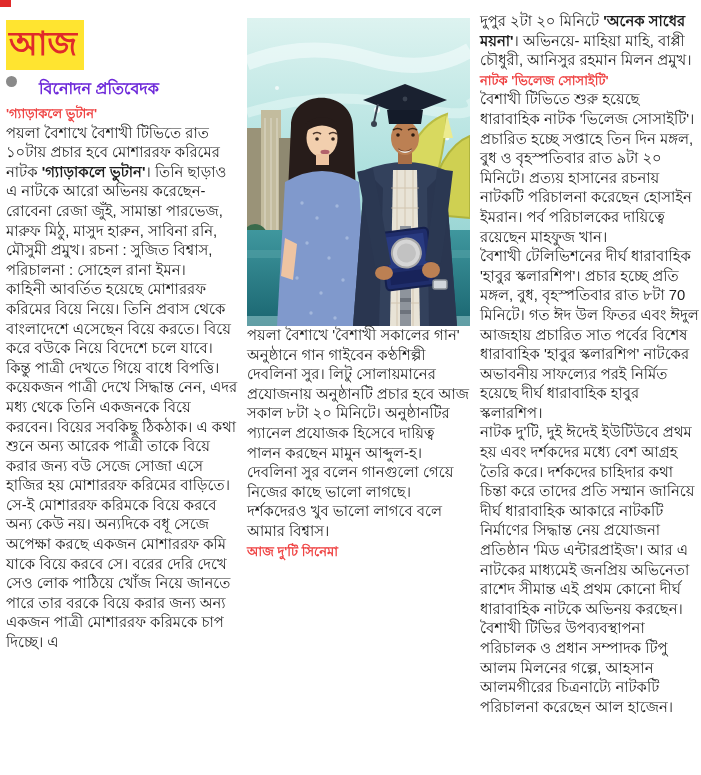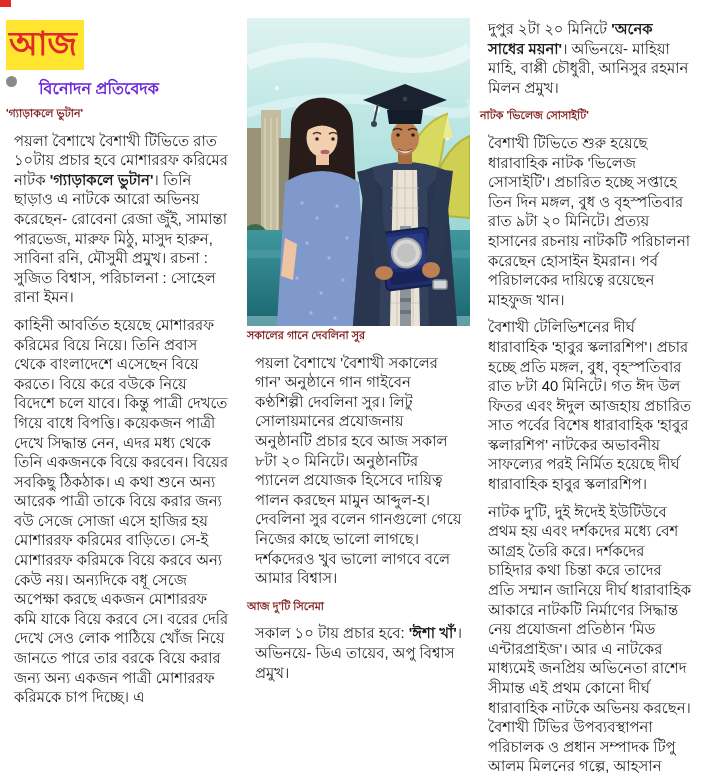--- a/index.html
+++ b/index.html
@@ -10,22 +10,22 @@
   .col1{left:6px;width:233px;}
   .col2{left:247px;width:224px;}
   .col3{left:480px;width:220px;top:12px;}
   .headline{margin:12px 0 6px 0;}
   .hl-line{display:table;background:var(--yellow,#ffe430);color:var(--red,#e02a2a);
            font-weight:bold;font-size:33px;line-height:46px;padding:1px 7px 3px 3px;
            letter-spacing:0px;}
   .byline{display:flex;gap:22px;font-weight:bold;font-size:16px;
           color:#6d28d9;margin:6px 0 1px 0;}
   .bullet{width:11px;height:11px;border-radius:50%;background:var(--gray,#8a8a8a);flex:0 0 auto;}
-  .subhead{font-weight:bold;font-size:11px;line-height:19.6px;color:#7f1d1d;}
-  .body{font-size:14.8px;line-height:19.6px;margin:8px;color:#1c1c1c;word-break:break-word;}
+  .subhead{font-weight:bold;font-size:13px;line-height:19.6px;color:#ef4444;}
+  .body{font-size:14.8px;line-height:19.6px;margin:0;color:#1c1c1c;word-break:break-word;}
   .body .b{font-weight:bold;}
   .photo{margin-top:10px;width:223px;height:308px;line-height:0;}
 </style>
 </head>
 <body>
 
 <div class="page">
   <div class="corner-mark"></div>
 
   <div class="col col1">
@@ -150,26 +150,24 @@
           <circle cx="160" cy="235" r="9.5" fill="#c2c2c2"></circle>
           <rect x="141" y="253" width="38" height="12" fill="#18235a"></rect>
         </g>
         <ellipse cx="137" cy="255" rx="9" ry="7" fill="#bc8053"></ellipse>
         <ellipse cx="184" cy="252" rx="9" ry="8" fill="#bc8053"></ellipse>
         <rect x="186" y="262" width="14" height="9" rx="2" fill="#d2d6db" stroke="#8b9096" stroke-width="1.5"></rect>
         <path d="M118,152 Q128,200 136,248" stroke="#2b3852" stroke-width="16" fill="none"></path>
         <path d="M198,152 Q192,204 186,244" stroke="#2b3852" stroke-width="16" fill="none"></path>
       </svg>
     </div>
-    <div class="subhead">সকালের গানে দেবলিনা সুর</div>
     <p class="body">পয়লা বৈশাখে 'বৈশাখী সকালের গান' অনুষ্ঠানে গান গাইবেন কণ্ঠশিল্পী দেবলিনা সুর। লিটু সোলায়মানের প্রযোজনায় অনুষ্ঠানটি প্রচার হবে আজ সকাল ৮টা ২০ মিনিটে। অনুষ্ঠানটির প্যানেল প্রযোজক হিসেবে দায়িত্ব পালন করছেন মামুন আব্দুল-হ। দেবলিনা সুর বলেন গানগুলো গেয়ে নিজের কাছে ভালো লাগছে। দর্শকদেরও খুব ভালো লাগবে বলে আমার বিশ্বাস।</p>
     <div class="subhead">আজ দু'টি সিনেমা</div>
-    <p class="body"><span>সকাল ১০ টায় প্রচার হবে: </span><span class="b">'ঈশা খাঁ'</span><span>। অভিনয়ে- ডিএ তায়েব, অপু বিশ্বাস প্রমুখ।</span></p>
   </div>
 
   <div class="col col3">
     <p class="body"><span>দুপুর ২টা ২০ মিনিটে </span><span class="b">'অনেক সাধের ময়না'</span><span>। অভিনয়ে- মাহিয়া মাহি, বাপ্পী চৌধুরী, আনিসুর রহমান মিলন প্রমুখ।</span></p>
     <div class="subhead">নাটক 'ভিলেজ সোসাইটি'</div>
     <p class="body">বৈশাখী টিভিতে শুরু হয়েছে ধারাবাহিক নাটক 'ভিলেজ সোসাইটি'। প্রচারিত হচ্ছে সপ্তাহে তিন দিন মঙ্গল, বুধ ও বৃহস্পতিবার রাত ৯টা ২০ মিনিটে। প্রত্যয় হাসানের রচনায় নাটকটি পরিচালনা করেছেন হোসাইন ইমরান। পর্ব পরিচালকের দায়িত্বে রয়েছেন মাহফুজ খান।</p>
-    <p class="body">বৈশাখী টেলিভিশনের দীর্ঘ ধারাবাহিক 'হাবুর স্কলারশিপ'। প্রচার হচ্ছে প্রতি মঙ্গল, বুধ, বৃহস্পতিবার রাত ৮টা 40 মিনিটে। গত ঈদ উল ফিতর এবং ঈদুল আজহায় প্রচারিত সাত পর্বের বিশেষ ধারাবাহিক 'হাবুর স্কলারশিপ' নাটকের অভাবনীয় সাফল্যের পরই নির্মিত হয়েছে দীর্ঘ ধারাবাহিক হাবুর স্কলারশিপ।</p>
+    <p class="body">বৈশাখী টেলিভিশনের দীর্ঘ ধারাবাহিক 'হাবুর স্কলারশিপ'। প্রচার হচ্ছে প্রতি মঙ্গল, বুধ, বৃহস্পতিবার রাত ৮টা 70 মিনিটে। গত ঈদ উল ফিতর এবং ঈদুল আজহায় প্রচারিত সাত পর্বের বিশেষ ধারাবাহিক 'হাবুর স্কলারশিপ' নাটকের অভাবনীয় সাফল্যের পরই নির্মিত হয়েছে দীর্ঘ ধারাবাহিক হাবুর স্কলারশিপ।</p>
     <p class="body">নাটক দু'টি, দুই ঈদেই ইউটিউবে প্রথম হয় এবং দর্শকদের মধ্যে বেশ আগ্রহ তৈরি করে। দর্শকদের চাহিদার কথা চিন্তা করে তাদের প্রতি সম্মান জানিয়ে দীর্ঘ ধারাবাহিক আকারে নাটকটি নির্মাণের সিদ্ধান্ত নেয় প্রযোজনা প্রতিষ্ঠান 'মিড এন্টারপ্রাইজ'। আর এ নাটকের মাধ্যমেই জনপ্রিয় অভিনেতা রাশেদ সীমান্ত এই প্রথম কোনো দীর্ঘ ধারাবাহিক নাটকে অভিনয় করছেন। বৈশাখী টিভির উপব্যবস্থাপনা পরিচালক ও প্রধান সম্পাদক টিপু আলম মিলনের গল্পে, আহসান আলমগীরের চিত্রনাট্যে নাটকটি পরিচালনা করেছেন আল হাজেন।</p>
   </div>
 </div>
 
 </body></html>

